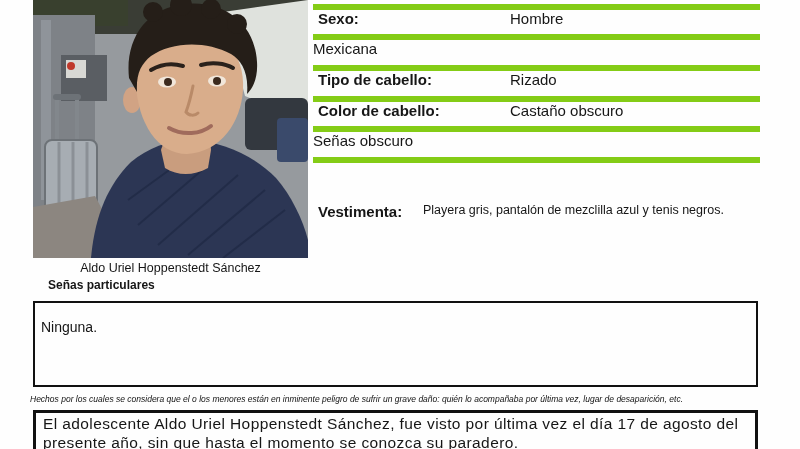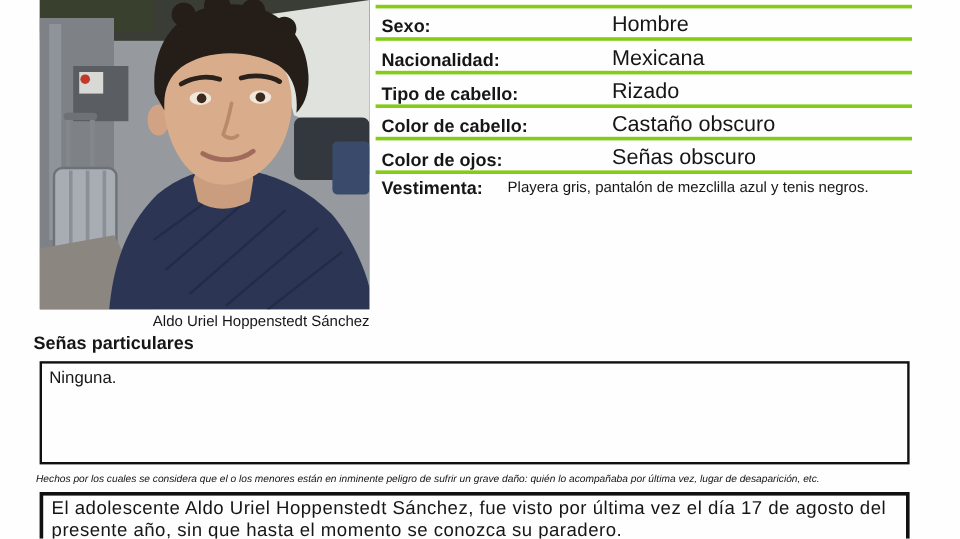--- a/index.html
+++ b/index.html
@@ -1,33 +1,33 @@
 <!DOCTYPE html>
 <html><head>
 <meta charset="utf-8">
 <style>
   html,body{margin:0;padding:0;background:#fff;}
   .page{position:relative;width:800px;height:449px;background:#fefefe;overflow:hidden;
         font-family:"Liberation Sans",sans-serif;color:#161616;}
   
   .photo{position:absolute;left:33px;top:0;width:275px;height:258px;overflow:hidden;background:#969a9e;}
   .photo svg{display:block;}
-  .caption{position:absolute;left:33px;top:261px;width:275px;text-align:right;font-size:12.5px;}
+  .caption{position:absolute;left:33px;top:261px;width:275px;text-align:center;font-size:12.5px;}
   
   .dtable{position:absolute;left:313px;top:-21px;width:447px;}
-  .trow{display:flex;align-items:flex-end;height:24.7px;border-bottom:3px solid #84cc16;}
+  .trow{display:flex;align-items:flex-start;height:24.7px;border-bottom:6px solid #84cc16;}
   .tlabel{width:197px;font-weight:bold;font-size:15px;padding-left:5px;box-sizing:border-box;}
-  .tvalue{font-size:18px;}
-  .vest{display:flex;padding-top:4px;}
+  .tvalue{font-size:15px;}
+  .vest{display:flex;padding-top:4px;margin-top:36px;}
   .vest .tlabel{width:110px;}
   .vest .tvalue{font-size:12.5px;width:330px;line-height:1.25;}
   
-  .senas-h{position:absolute;left:28px;top:278px;font-weight:bold;font-size:15px;}
+  .senas-h{position:absolute;left:48px;top:278px;font-weight:bold;font-size:12px;}
   .senas-box{position:absolute;left:33px;top:301px;width:725px;height:86px;border:2px solid #111;
-             box-sizing:border-box;font-size:14px;padding:3px 6px;}
+             box-sizing:border-box;font-size:14px;padding:16px 6px;}
   
   .fine{position:absolute;left:30px;top:394px;width:762px;font-size:8.5px;white-space:nowrap;color:#111;font-style:italic;}
   
   .bottom-box{position:absolute;left:33px;top:410px;width:725px;height:62px;border:3px solid #111;
               box-sizing:border-box;padding:2px 7px;font-size:15.5px;letter-spacing:0.4px;line-height:1.22;}
 </style>
 </head>
 <body>
 
 <div class="page">
@@ -96,33 +96,31 @@
   <div class="dtable">
     <div class="trow">
       
       
     </div>
     <div class="trow">
       <span class="tlabel">Sexo:</span>
       <span class="tvalue">Hombre</span>
     </div>
     <div class="trow">
-      <span class="tlabel">Nacionalidad:</span>
       <span class="tvalue">Mexicana</span>
     </div>
     <div class="trow">
       <span class="tlabel">Tipo de cabello:</span>
       <span class="tvalue">Rizado</span>
     </div>
     <div class="trow">
       <span class="tlabel">Color de cabello:</span>
       <span class="tvalue">Castaño obscuro</span>
     </div>
     <div class="trow">
-      <span class="tlabel">Color de ojos:</span>
       <span class="tvalue">Señas obscuro</span>
     </div>
     <div class="vest">
       <span class="tlabel">Vestimenta:</span>
       <span class="tvalue">Playera gris, pantalón de mezclilla azul y tenis negros.</span>
     </div>
   </div>
 
   <div class="senas-h">Señas particulares</div>
   <div class="senas-box">

